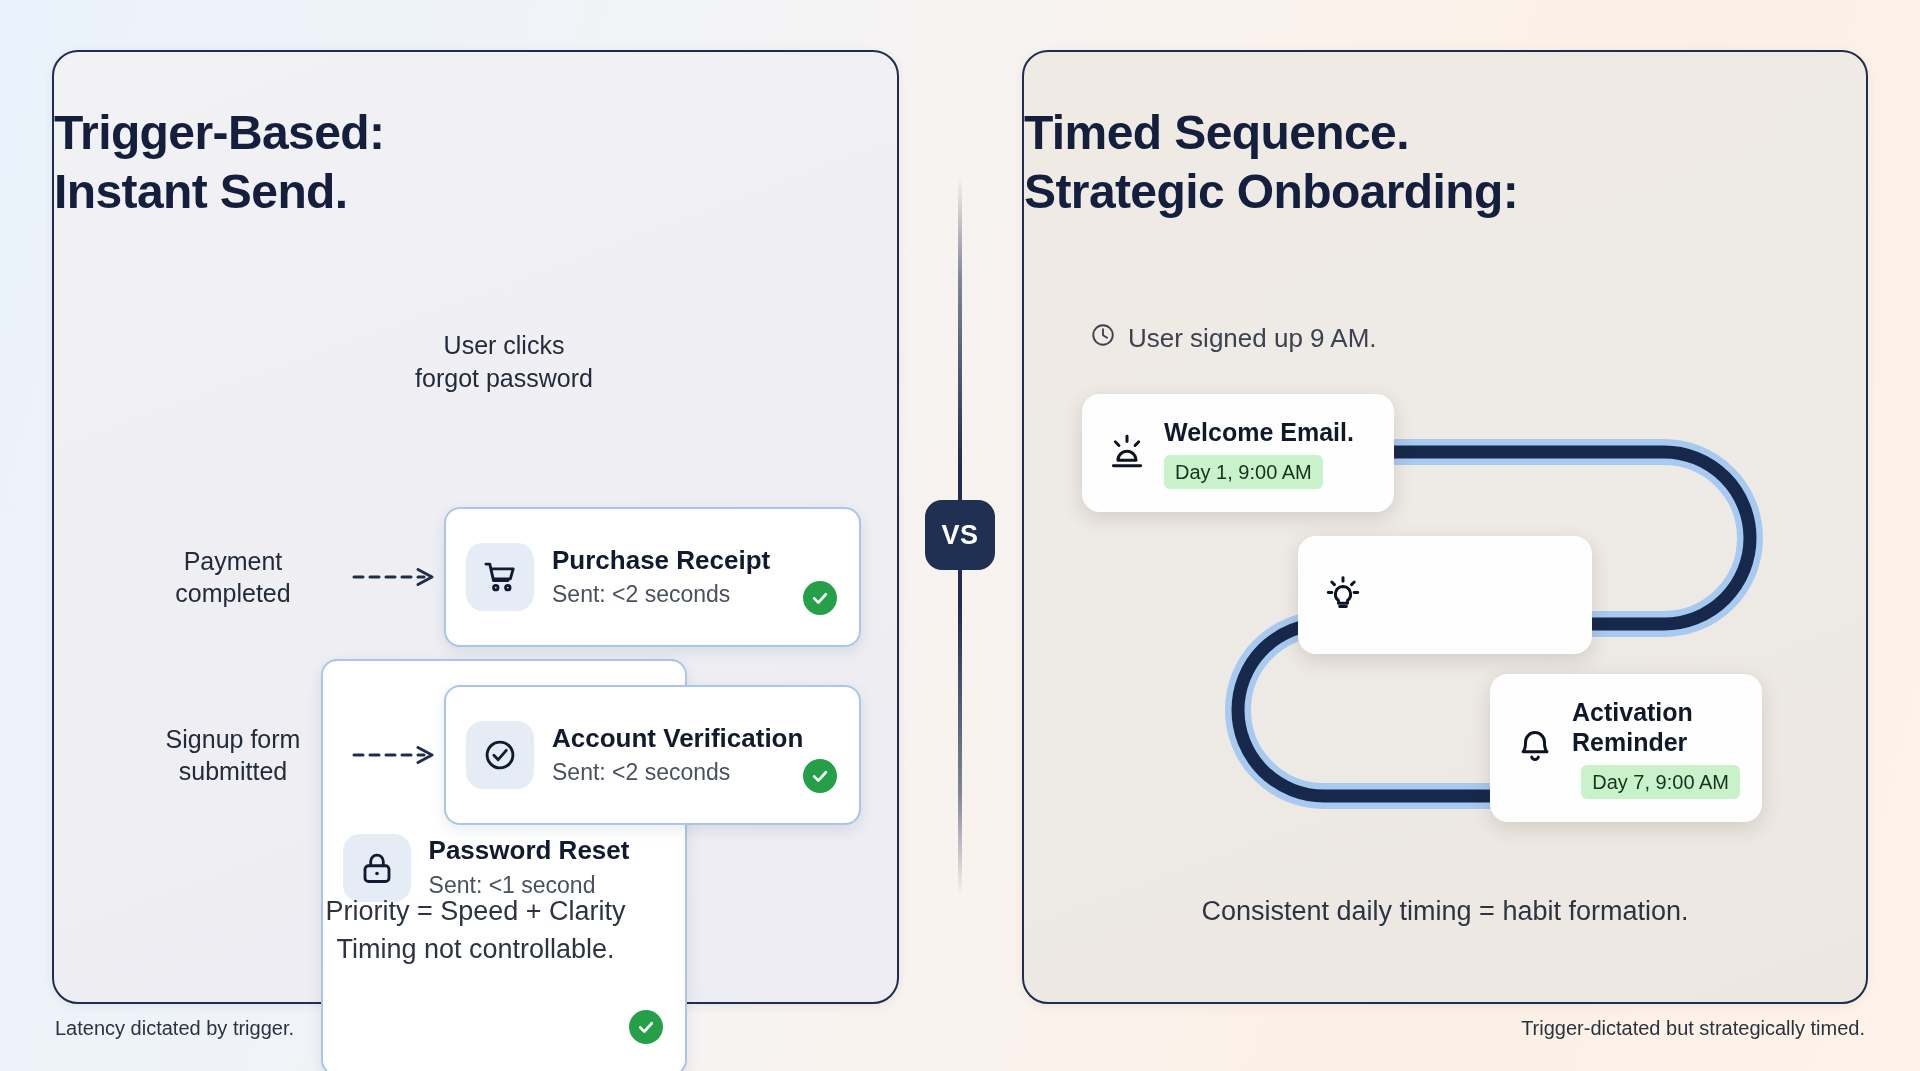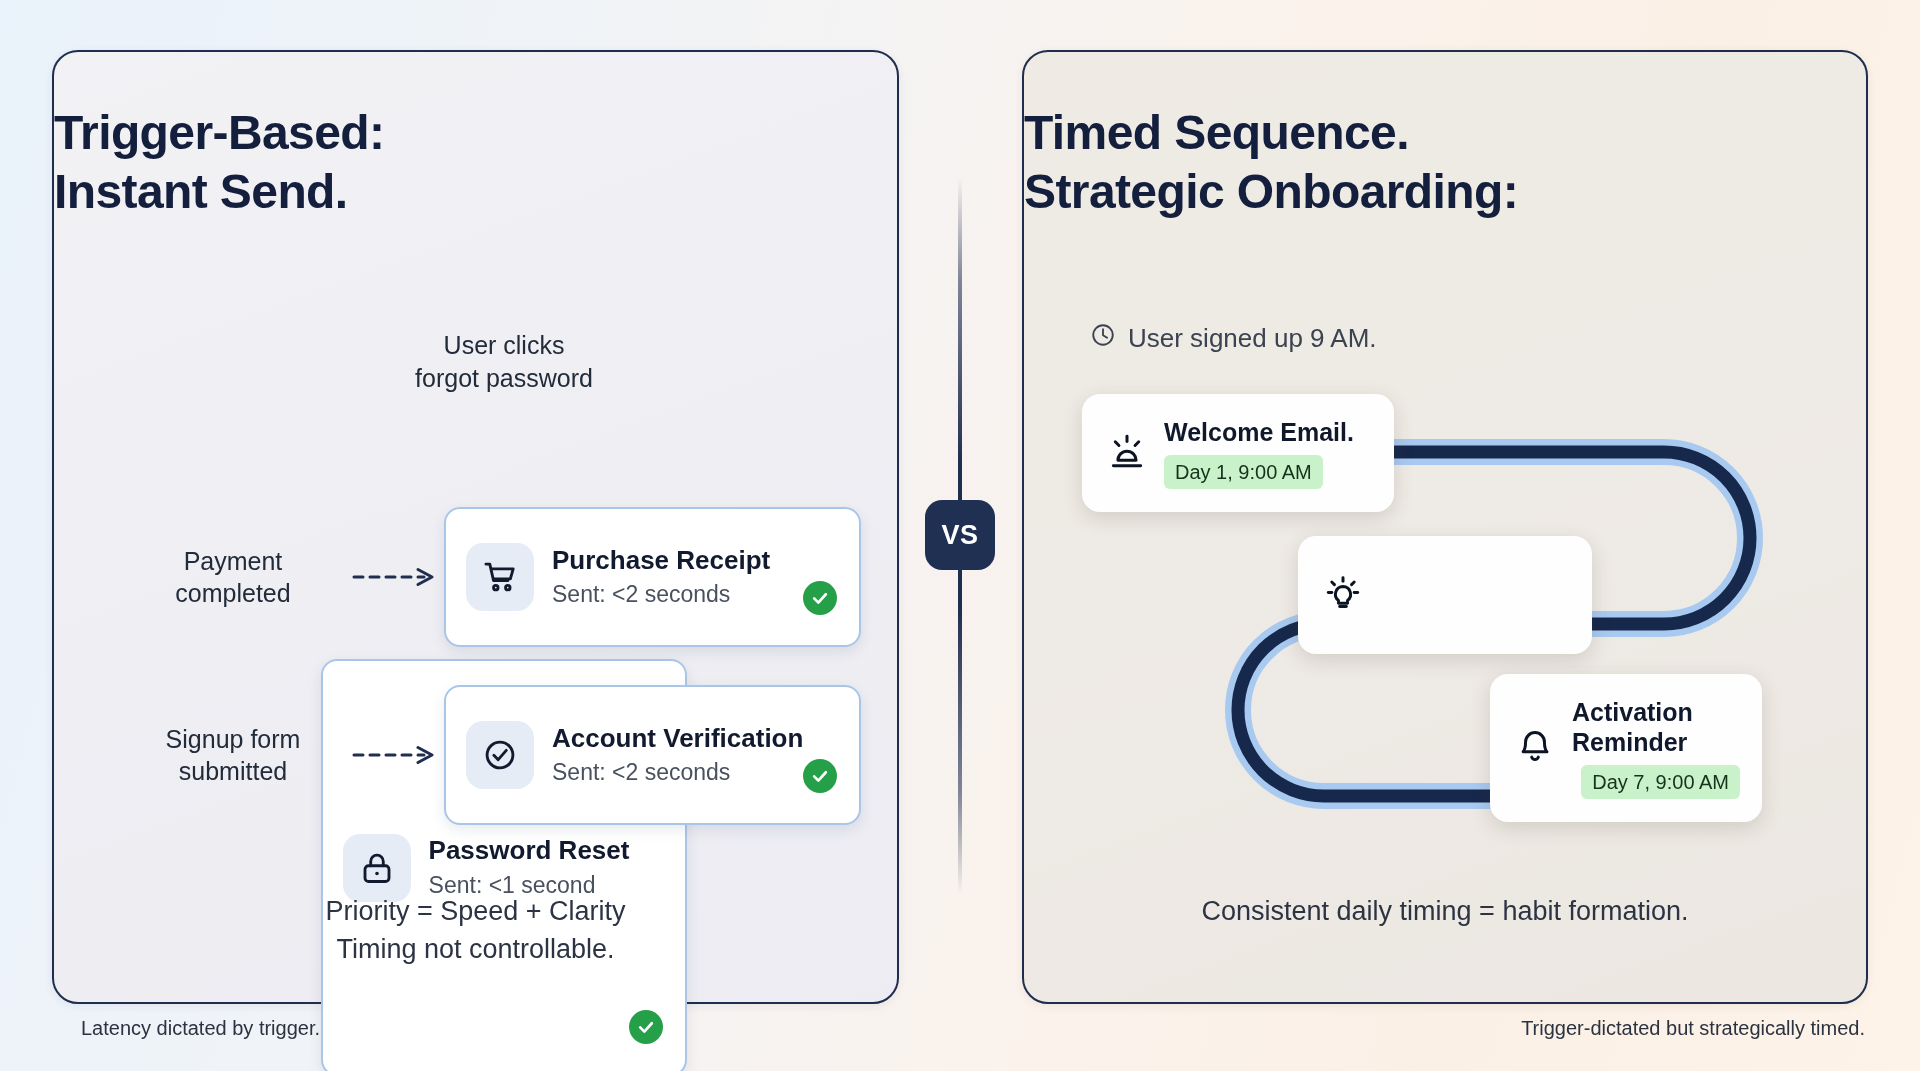--- a/index.html
+++ b/index.html
@@ -278,21 +278,21 @@
   }
   #right-summary .line { display: block; }
 
   
   .page-footer {
     position: absolute;
     top: 1017px;
     color: #2b3240;
     font-size: 20px;
   }
-  #footer-left  { left: 55px; margin-left: 26px; }
+  #footer-left  { left: 55px; }
   #footer-right { right: 55px; }
 </style>
 </head>
 <body>
 
 <div id="stage">
 
   <section class="panel" id="panel-left">
 
     <h2 class="panel-title">

